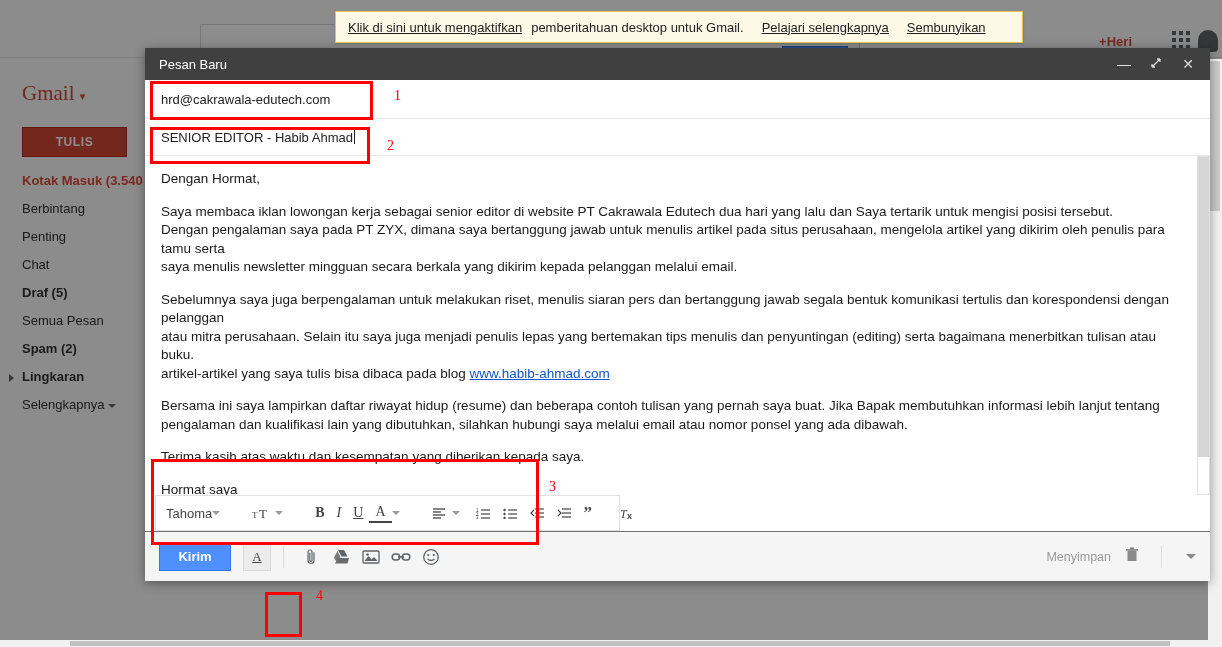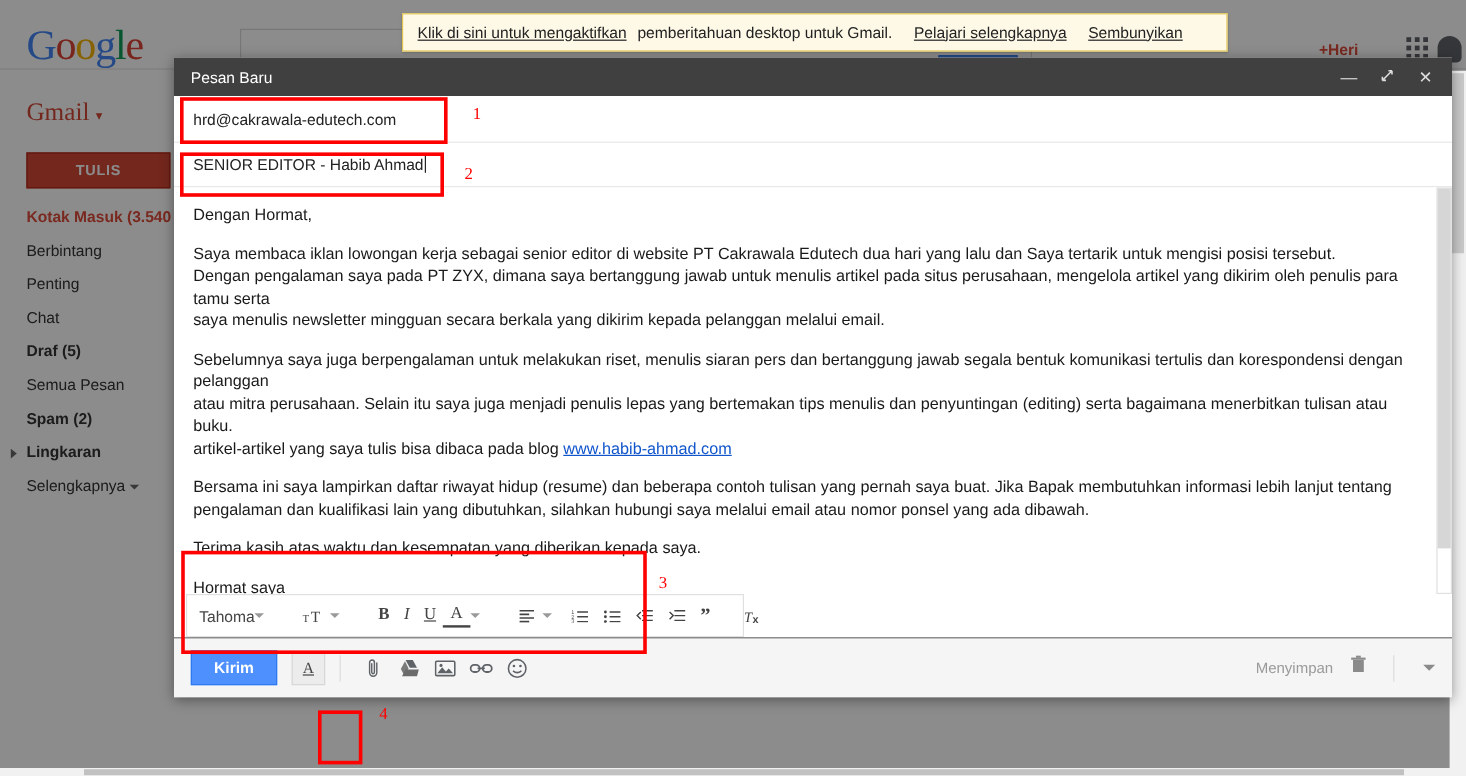--- a/index.html
+++ b/index.html
@@ -58,21 +58,21 @@
   }
   .apps-grid i { background: #5f6368; display:block; width:4px; height:4px;}
   .avatar-top {
     position:absolute; right:4px; top:24px; width:20px; height:22px;
     background:#5f6368; border-radius: 10px 10px 4px 4px;
   }
 
   
   .leftnav { position: absolute; left: 0; top: 59px; width: 150px; height: 588px; background:#fff; }
   .compose-btn {
-    position: absolute; left: 22px; top: 68px; width: 120px; height: 30px;
+    position: absolute; left: 22px; top: 68px; width: 105px; height: 30px;
     background: #d14836; border: 1px solid #b0281a;
     color: #fff; font-size: 12px; font-weight: bold; letter-spacing: .6px;
     display:flex; align-items:center; justify-content:center;
   }
   .nav-list { position: absolute; left: 0; top: 108px; width: 150px; }
   .nav-item {
     font-size: 13px; color: #333; padding: 5px 0 5px 22px; line-height: 18px;
     white-space: nowrap;
   }
   .nav-item.active { color:#dd4b39; font-weight:bold; }
@@ -204,21 +204,20 @@
   .opt-caret { width:0;height:0;border-top:5px solid #8a8a8a;border-left:5px solid transparent;border-right:5px solid transparent; margin-left:12px; cursor:pointer;}
 </style>
 </head>
 <body>
 
 <div id="page">
 
   <div class="top-white"></div>
 
   <div class="gbar">
-    <div class="glogo"><span class="b1">G</span><span class="r1">o</span><span class="y1">o</span><span class="b2">g</span><span class="g1">l</span><span class="r2">e</span></div>
     <div class="searchbox"></div>
     <div class="searchbtn"></div>
     <div class="plus-name">+Heri</div>
     <div class="apps-grid">
         <i></i>
         <i></i>
         <i></i>
         <i></i>
         <i></i>
         <i></i>

